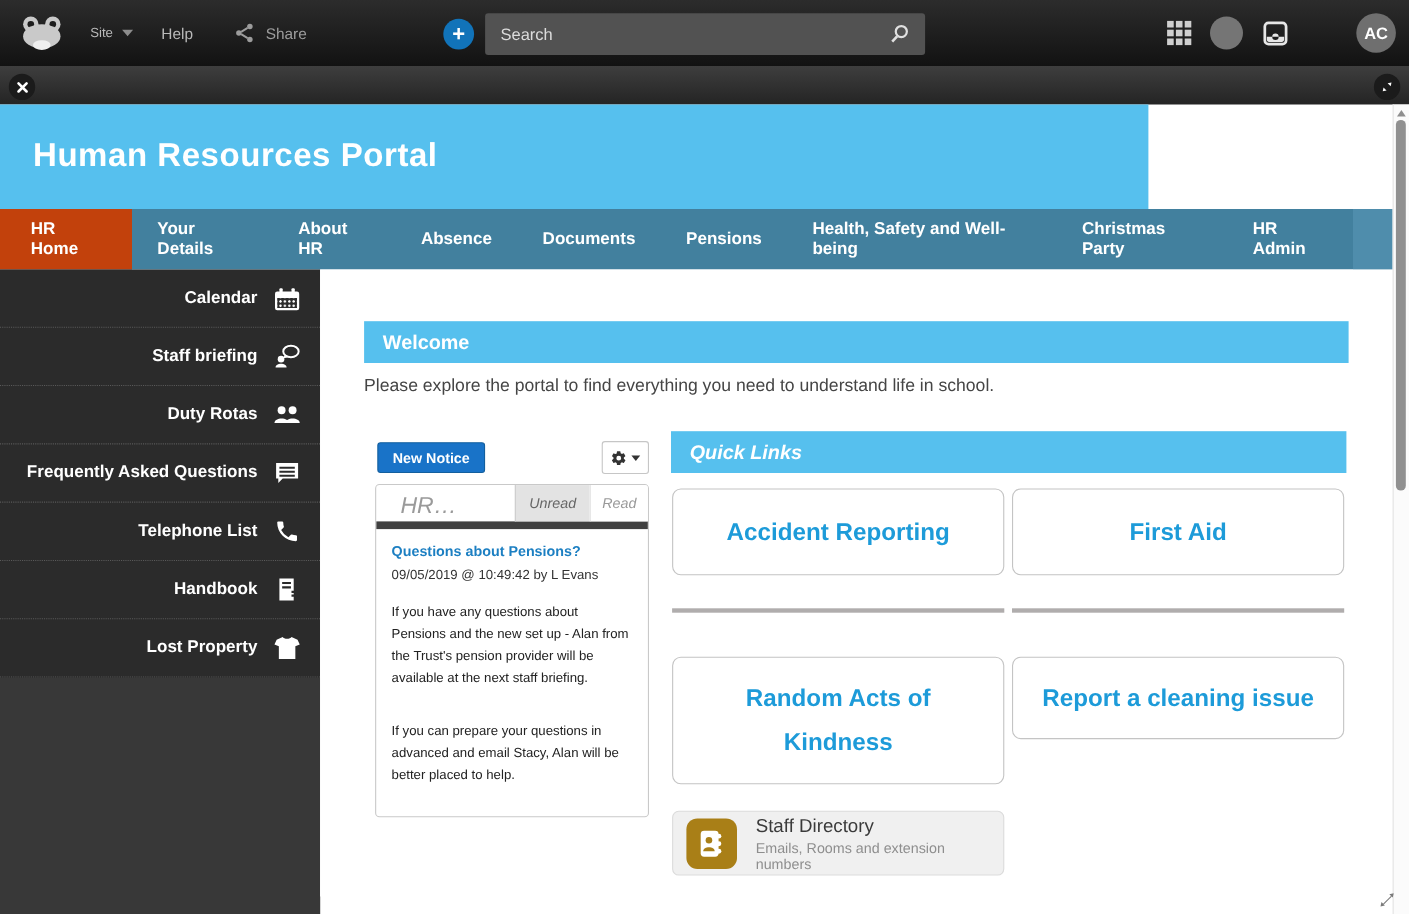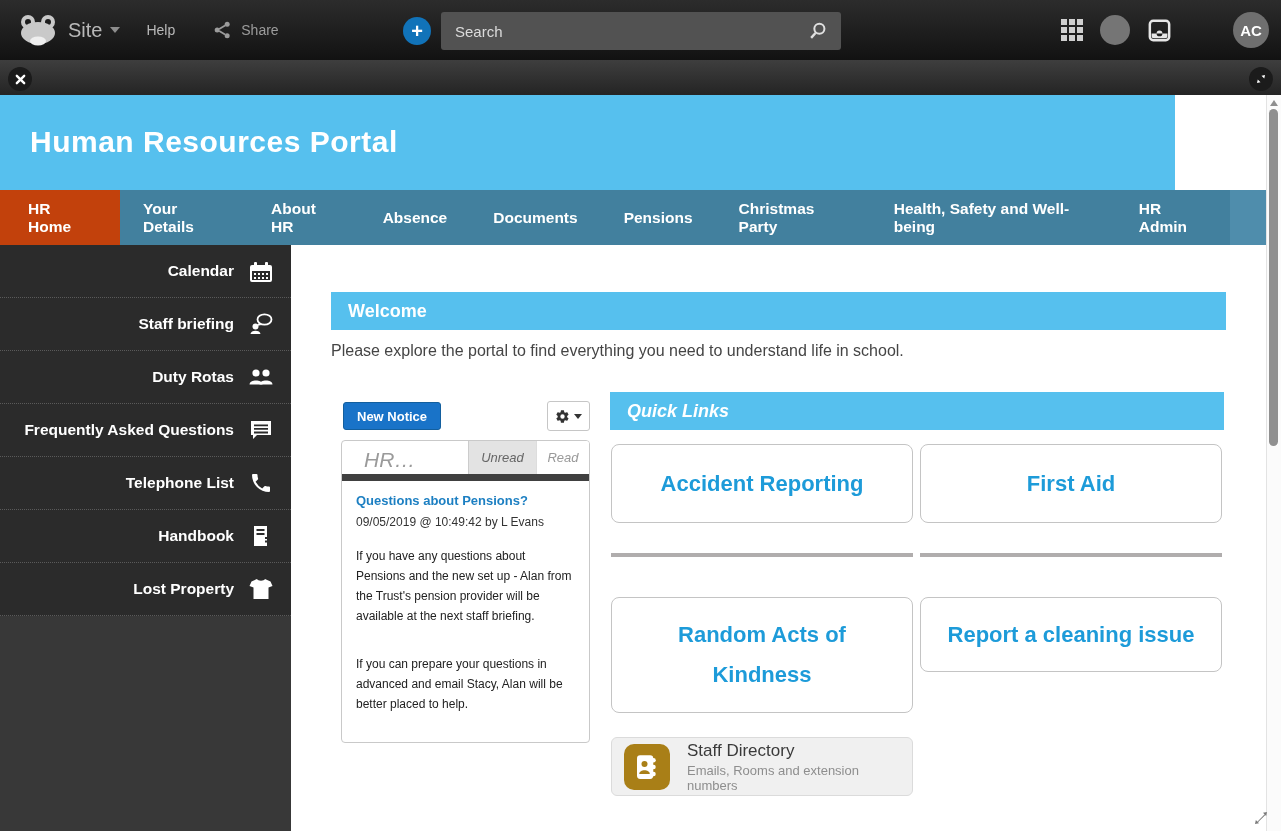--- a/index.html
+++ b/index.html
@@ -4,21 +4,21 @@
 <style>
   * { margin:0; padding:0; box-sizing:border-box; }
   html,body { width:1281px; height:831px; overflow:hidden; }
   body { font-family:"Liberation Sans", sans-serif; background:#fff; }
   .stage { position:relative; width:1281px; height:831px; background:#fff; }
 
   
   .topbar { position:absolute; left:0; top:0; width:1281px; height:60px;
     background:linear-gradient(#2c2c2c, #121212); display:flex; align-items:center; }
   .frog { margin-left:16px; width:44px; height:32px; flex:0 0 auto; }
-  .tb-text { color:#b9b9b9; font-size:20px; margin-left:8px; display:flex; align-items:center; }
+  .tb-text { color:#b9b9b9; font-size:12px; margin-left:22px; display:flex; align-items:center; }
   .tb-help { font-size:14px; margin-left:26px; }
   .caret-down { width:0; height:0; border-left:5px solid transparent; border-right:5px solid transparent;
     border-top:6px solid #8d8d8d; margin-left:8px; }
   .share-wrap { display:flex; align-items:center; margin-left:38px; color:#9c9c9c; font-size:14px; }
   .share-wrap svg { margin-right:8px; }
   .plus-btn { position:absolute; left:403px; top:17px; width:28px; height:28px; border-radius:50%;
     background:#1173b9; color:#fff; font-size:20px; font-weight:bold; display:flex; align-items:center;
     justify-content:center; line-height:1; }
   .searchbox { position:absolute; left:441px; top:12px; width:400px; height:38px; background:#525252;
     border-radius:3px; display:flex; align-items:center; }
@@ -33,21 +33,21 @@
 
   
   .subbar { position:absolute; left:0; top:60px; width:1281px; height:35px;
     background:linear-gradient(#3e3e3e, #242424); }
   .round-dark-btn { position:absolute; width:24px; height:24px; border-radius:50%; background:#1b1b1b;
     display:flex; align-items:center; justify-content:center; }
   .close-btn { left:8px; top:67px; }
   .expand-btn { left:1249px; top:67px; }
 
   
-  .bluehead { position:absolute; left:0; top:95px; width:1175px; height:95px; background:#56c0ee; }
+  .bluehead { position:absolute; left:0; top:95px; width:1044px; height:95px; background:#56c0ee; }
   .bluehead h1 { color:#fff; font-size:30px; font-weight:bold; letter-spacing:.5px; margin:30px 0 0 30px; }
 
   
   .nav { position:absolute; left:0; top:190px; width:1266px; height:55px; background:#42809e; display:flex; }
   .tab { height:55px; display:flex; align-items:center; padding:0 23px; color:#fff; font-size:15.5px;
     font-weight:bold; cursor:pointer; }
   .tab.active { background:#c2410c; padding:0 28px; }
   .nav-tail { flex:1; background:#4f8dac; min-width:36px; }
 
   
@@ -206,22 +206,22 @@
     <h1>Human Resources Portal</h1>
   </div>
 
   <div class="nav">
     <div class="tab active">HR Home</div>
     <div class="tab">Your Details</div>
     <div class="tab">About HR</div>
     <div class="tab">Absence</div>
     <div class="tab">Documents</div>
     <div class="tab">Pensions</div>
+    <div class="tab">Health, Safety and Well-being</div>
     <div class="tab">Christmas Party</div>
-    <div class="tab">Health, Safety and Well-being</div>
     <div class="tab">HR Admin</div>
     <div class="nav-tail"></div>
   </div>
 
   <div class="sidebar">
     <div class="side-item">
       <span class="side-label">Calendar</span>
       <span class="side-icon">
           <span class="cal"></span>
         </span>

